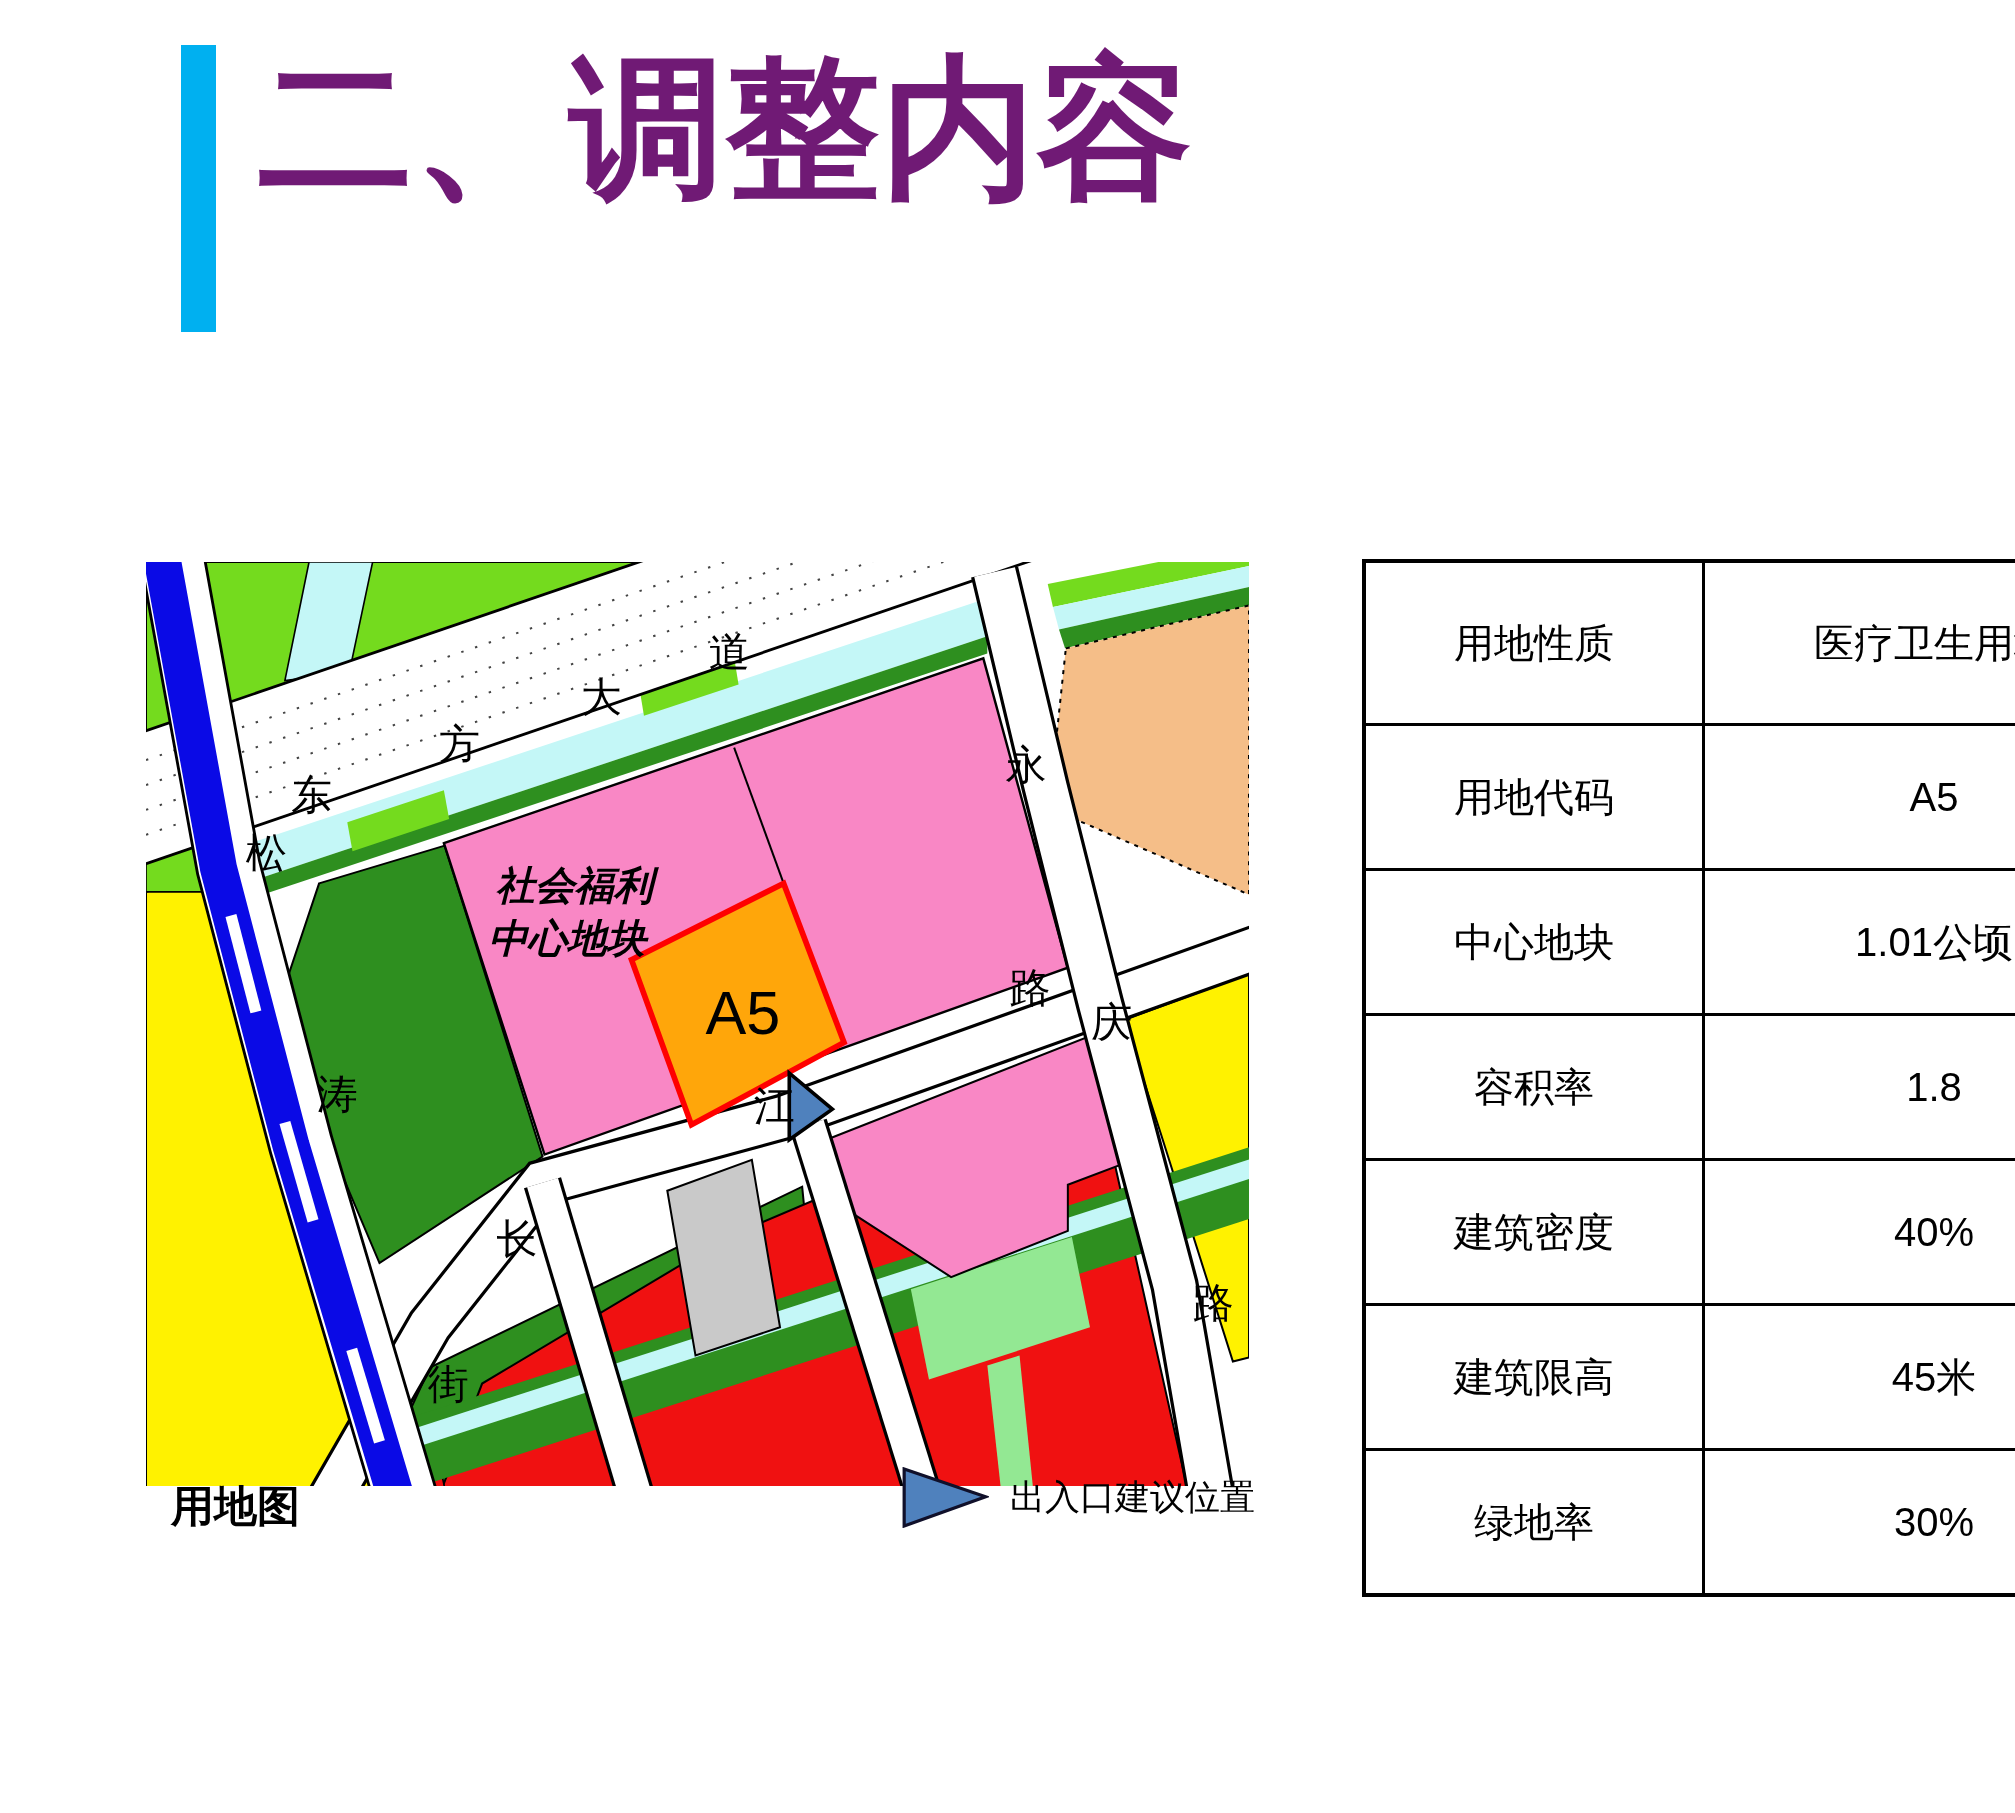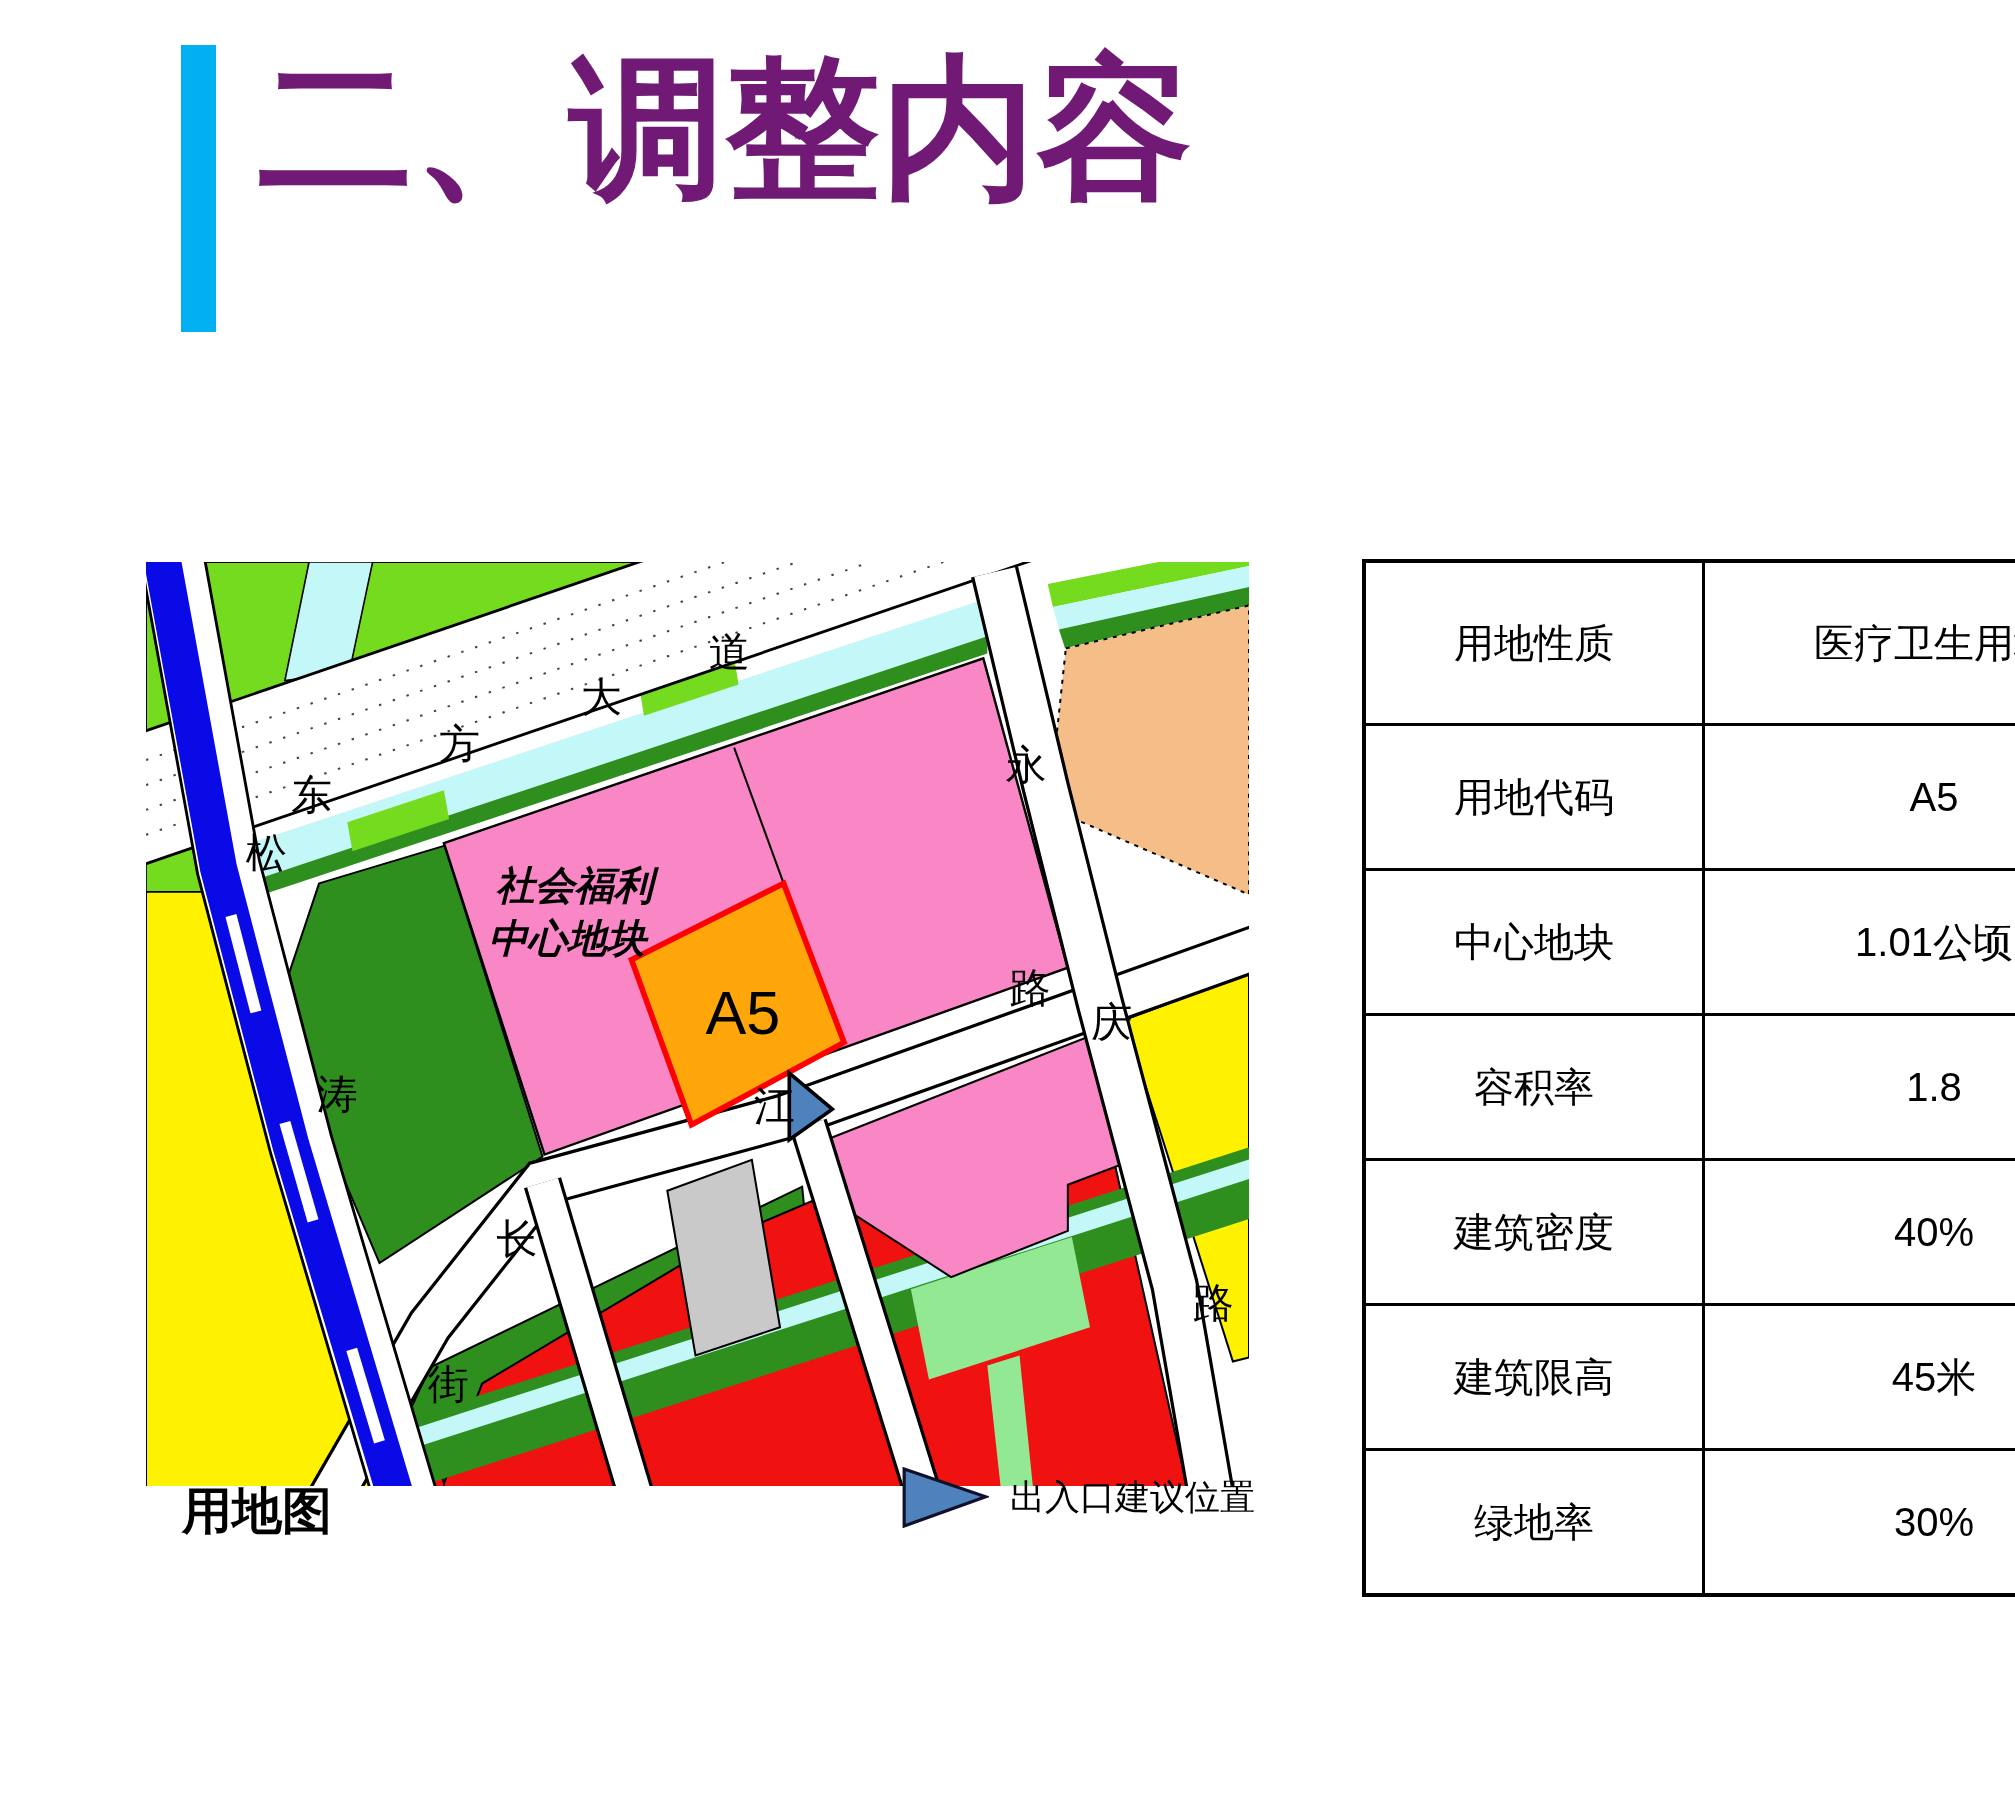--- a/index.html
+++ b/index.html
@@ -3,21 +3,21 @@
 <meta charset="utf-8">
 <style>
   html,body{margin:0;padding:0;background:#fff;}
   #slide{position:relative;width:2418px;height:1814px;background:#ffffff;overflow:hidden;
          font-family:"Liberation Sans",sans-serif;}
   .abs{position:absolute;}
   #accent-bar{left:181px;top:45px;width:35px;height:287px;background:#00B0F0;}
   #page-title{left:258px;top:48px;font-size:155px;font-weight:800;color:#701a75;line-height:1.05;letter-spacing:0.8px;white-space:nowrap;}
   #page-subtitle{left:247px;top:251px;font-size:42px;font-weight:500;color:#7F7F7F;white-space:nowrap;}
   #map-wrap{left:146px;top:562px;width:1103px;height:924px;}
-  #map-caption{left:182px;top:1478px;font-size:50px;font-weight:600;color:#000;}
+  #map-caption{left:171px;top:1478px;font-size:43px;font-weight:600;color:#000;}
   #legend{left:902px;top:1465px;width:1169px;height:64px;display:flex;align-items:center;}
   #legend-label{font-size:35px;font-weight:400;color:#000;margin-left:21px;}
   #table-title{left:1364px;top:493px;font-size:44px;font-weight:500;color:#000;}
   #spec-table{left:1362px;top:559px;border-collapse:collapse;table-layout:fixed;background:#fff;
               border:4.4px solid #000;}
   #spec-table td{border:3.6px solid #000;text-align:center;vertical-align:middle;
                  font-size:40px;color:#000;height:142px;padding:0;}
   #spec-table tr.first td{height:160px;}
   #spec-table td.c1{width:336px;}
   #spec-table td.c2{width:458px;}

